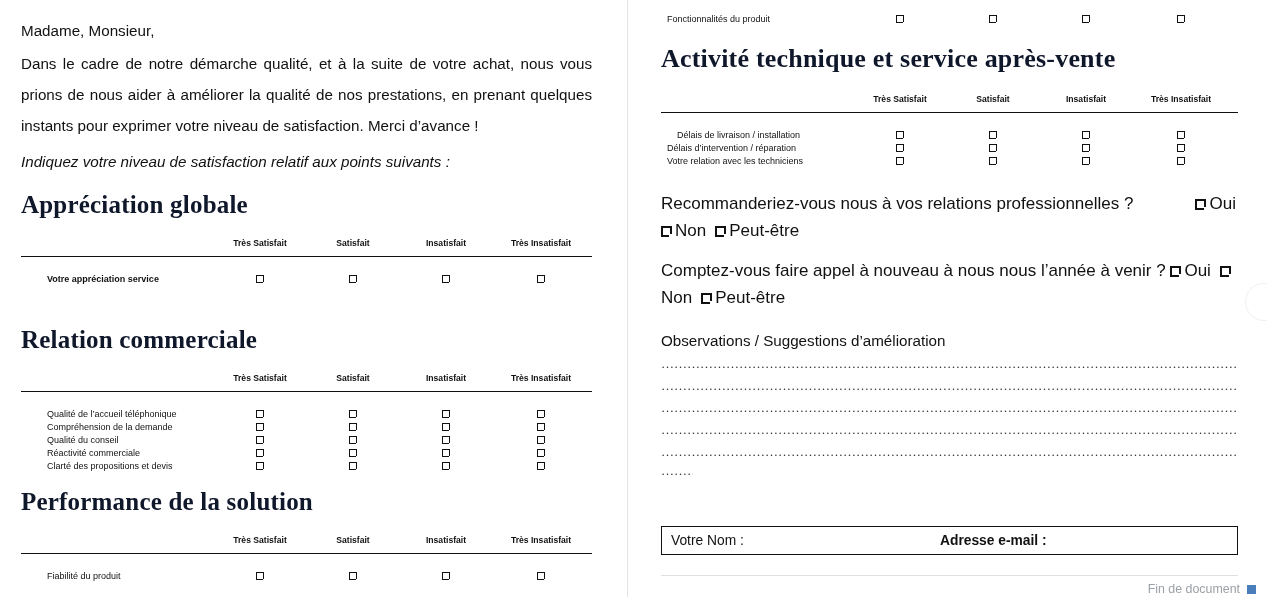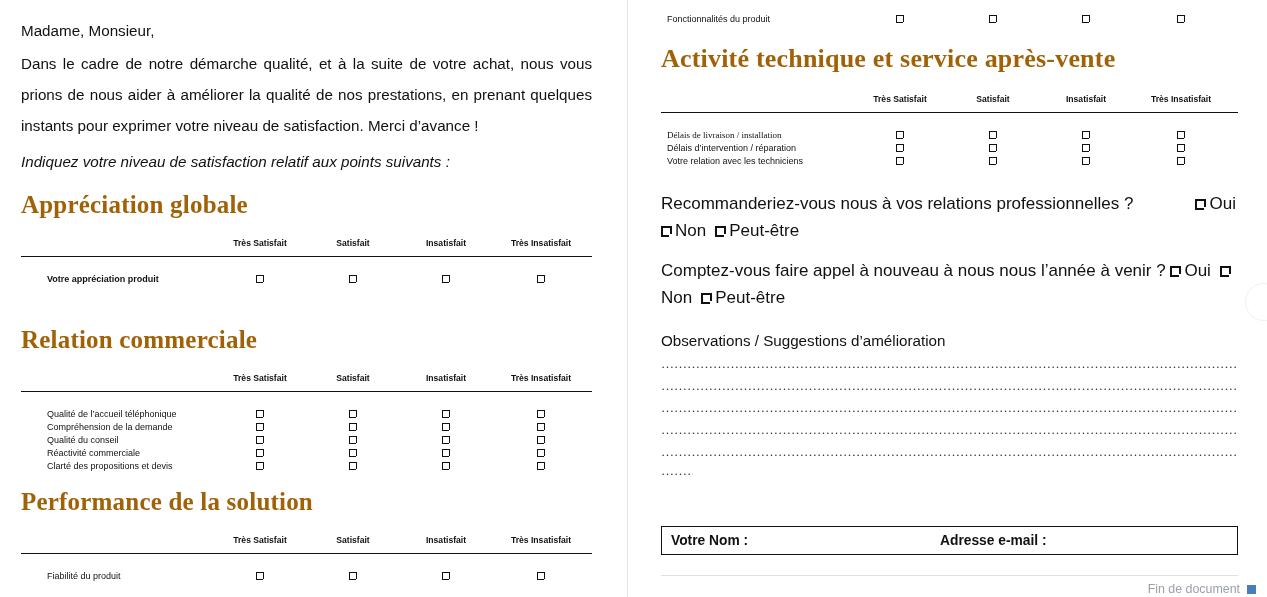--- a/index.html
+++ b/index.html
@@ -38,21 +38,21 @@
   .p-italic{
     position:absolute;left:21px;top:146px;
     font-style:italic;
   }
 
   
   .heading{
     position:absolute;
     font-family:"Liberation Serif", serif;
     font-weight:bold;
-    color:#a16207;
+    color:#0f172a;
     white-space:nowrap;
     letter-spacing:.2px;
   }
   .h-apprec{left:21px;top:191px;font-size:25px;}
   .h-relation{left:21px;top:326px;font-size:25px;}
   .h-perf{left:21px;top:488px;font-size:25px;}
   .h-activite{left:661px;top:44px;font-size:26px;}
 
   
   .rtable{position:absolute;font-size:8.6px;}
@@ -132,21 +132,21 @@
 
   
   .namebox{
     position:absolute;left:11px;top:526px;
     width:577px;height:29px;
     border:1.6px solid #111;
     box-sizing:border-box;
   }
   .namebox .nb-name{
     position:absolute;left:9px;top:6px;
-    font-size:13.8px;font-weight:bold;color:#111;
+    font-size:13.8px;font-weight:normal;color:#111;
   }
   .namebox .nb-mail{
     position:absolute;left:278px;top:6px;
     font-size:13.8px;font-weight:bold;color:#111;
   }
 
   
   .foot-rule{
     position:absolute;left:11px;top:575px;width:577px;height:0;
     border-top:1px solid #e0e0e0;
@@ -185,21 +185,21 @@
 
     <div class="rtable" style="left:21px;top:238px;width:571px;">
       <div class="rthead">
         <div class="colh" style="left:239px;">Très Satisfait</div>
         <div class="colh" style="left:332px;">Satisfait</div>
         <div class="colh" style="left:425px;">Insatisfait</div>
         <div class="colh" style="left:520px;">Très Insatisfait</div>
       </div>
       <div class="rule" style="top:18px;"></div>
       <div class="rrow" style="top:16px;">
-        <div class="rlabel">Votre appréciation produit</div>
+        <div class="rlabel">Votre appréciation service</div>
         <div class="cbx" style="left:239px;"></div>
         <div class="cbx" style="left:332px;"></div>
         <div class="cbx" style="left:425px;"></div>
         <div class="cbx" style="left:520px;"></div>
       </div>
     </div>
 
     <div class="heading h-relation">Relation commerciale</div>
 
     <div class="rtable" style="left:21px;top:373px;width:571px;">
@@ -294,21 +294,21 @@
     <div class="rtable" style="left:11px;top:94px;width:577px;">
       <div class="rthead">
         <div class="colh" style="left:239px;">Très Satisfait</div>
         <div class="colh" style="left:332px;">Satisfait</div>
         <div class="colh" style="left:425px;">Insatisfait</div>
         <div class="colh" style="left:520px;">Très Insatisfait</div>
       </div>
       <div class="rule" style="top:18px;"></div>
 
       <div class="rrow" style="top:16px;">
-        <div class="rlabel reg" style="left:6px;font-family:Liberation Serif, serif;">Délais de livraison / installation</div>
+        <div class="rlabel reg" style="left:16px;">Délais de livraison / installation</div>
         <div class="cbx" style="left:239px;"></div>
         <div class="cbx" style="left:332px;"></div>
         <div class="cbx" style="left:425px;"></div>
         <div class="cbx" style="left:520px;"></div>
       </div>
       <div class="rrow" style="top:16px;">
         <div class="rlabel reg" style="left:6px;">Délais d’intervention / réparation</div>
         <div class="cbx" style="left:239px;"></div>
         <div class="cbx" style="left:332px;"></div>
         <div class="cbx" style="left:425px;"></div>

